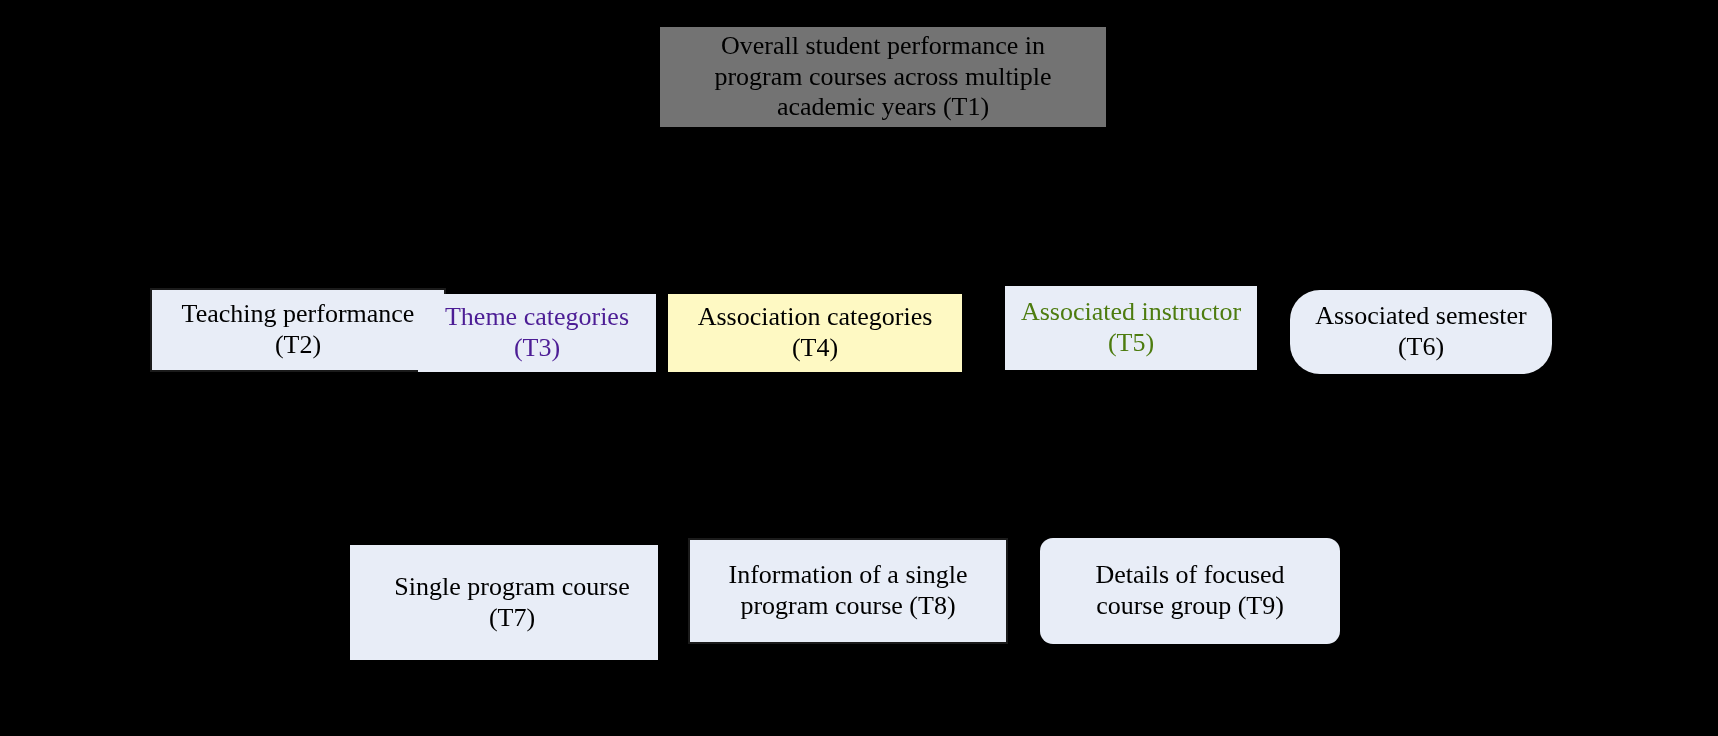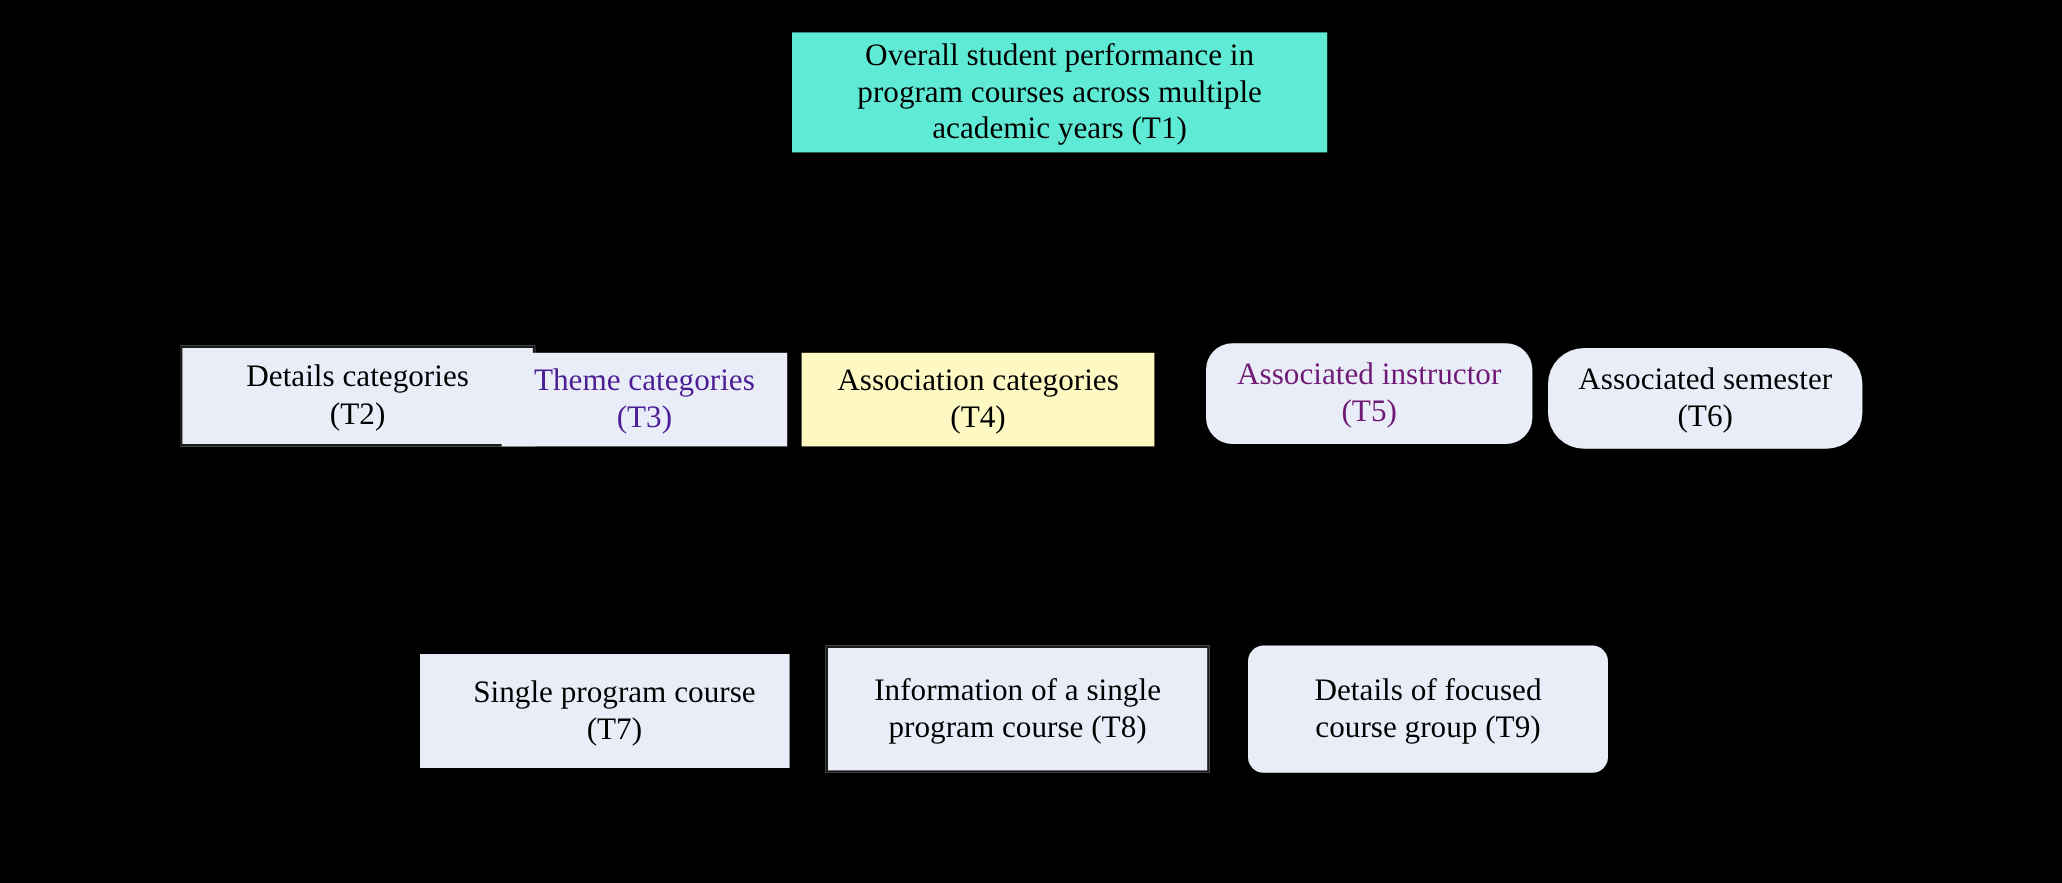--- a/index.html
+++ b/index.html
@@ -36,46 +36,46 @@
     display: block;
     width: 100%;
     white-space: pre-line;
   }
 </style>
 </head>
 <body>
 
 <div id="canvas">
 
-<div class="node" style="left: 660px; top: 27px; width: 446px; height: 100px; background: #5eead4; color: rgb(0, 0, 0);">
+<div class="node" style="left: 660px; top: 27px; width: 446px; height: 100px; background: #737373; color: rgb(0, 0, 0);">
       <span class="label">Overall student performance in
 program courses across multiple
 academic years (T1)</span>
     </div>
     <div class="node bordered" style="left: 150px; top: 288px; width: 296px; height: 84px; background: rgb(232, 237, 247); color: rgb(0, 0, 0); border-color: rgb(27, 27, 27);">
-      <span class="label">Details categories
+      <span class="label">Teaching performance
 (T2)</span>
     </div>
     <div class="node" style="left: 418px; top: 294px; width: 238px; height: 78px; background: rgb(232, 237, 247); color: #4c1d95;">
       <span class="label">Theme categories
 (T3)</span>
     </div>
     <div class="node" style="left: 668px; top: 294px; width: 294px; height: 78px; background: #fef9c3; color: rgb(0, 0, 0);">
       <span class="label">Association categories
 (T4)</span>
     </div>
-    <div class="node" style="left: 1005px; top: 286px; width: 272px; height: 84px; background: rgb(232, 237, 247); color: #701a75; border-radius: 22px;">
+    <div class="node" style="left: 1005px; top: 286px; width: 252px; height: 84px; background: rgb(232, 237, 247); color: #4d7c0f;">
       <span class="label">Associated instructor
 (T5)</span>
     </div>
     <div class="node" style="left: 1290px; top: 290px; width: 262px; height: 84px; background: rgb(232, 237, 247); color: rgb(0, 0, 0); border-radius: 30px;">
       <span class="label">Associated semester
 (T6)</span>
     </div>
-    <div class="node" style="left: 350px; top: 545px; width: 308px; height: 95px; background: rgb(232, 237, 247); color: rgb(0, 0, 0); padding-left: 22px;">
+    <div class="node" style="left: 350px; top: 545px; width: 308px; height: 115px; background: rgb(232, 237, 247); color: rgb(0, 0, 0); padding-left: 22px;">
       <span class="label">Single program course
 (T7)</span>
     </div>
     <div class="node bordered" style="left: 688px; top: 538px; width: 320px; height: 106px; background: rgb(232, 237, 247); color: rgb(0, 0, 0); border-color: rgb(27, 27, 27);">
       <span class="label">Information of a single
 program course (T8)</span>
     </div>
     <div class="node" style="left: 1040px; top: 538px; width: 300px; height: 106px; background: rgb(232, 237, 247); color: rgb(0, 0, 0); border-radius: 13px;">
       <span class="label">Details of focused
 course group (T9)</span>

